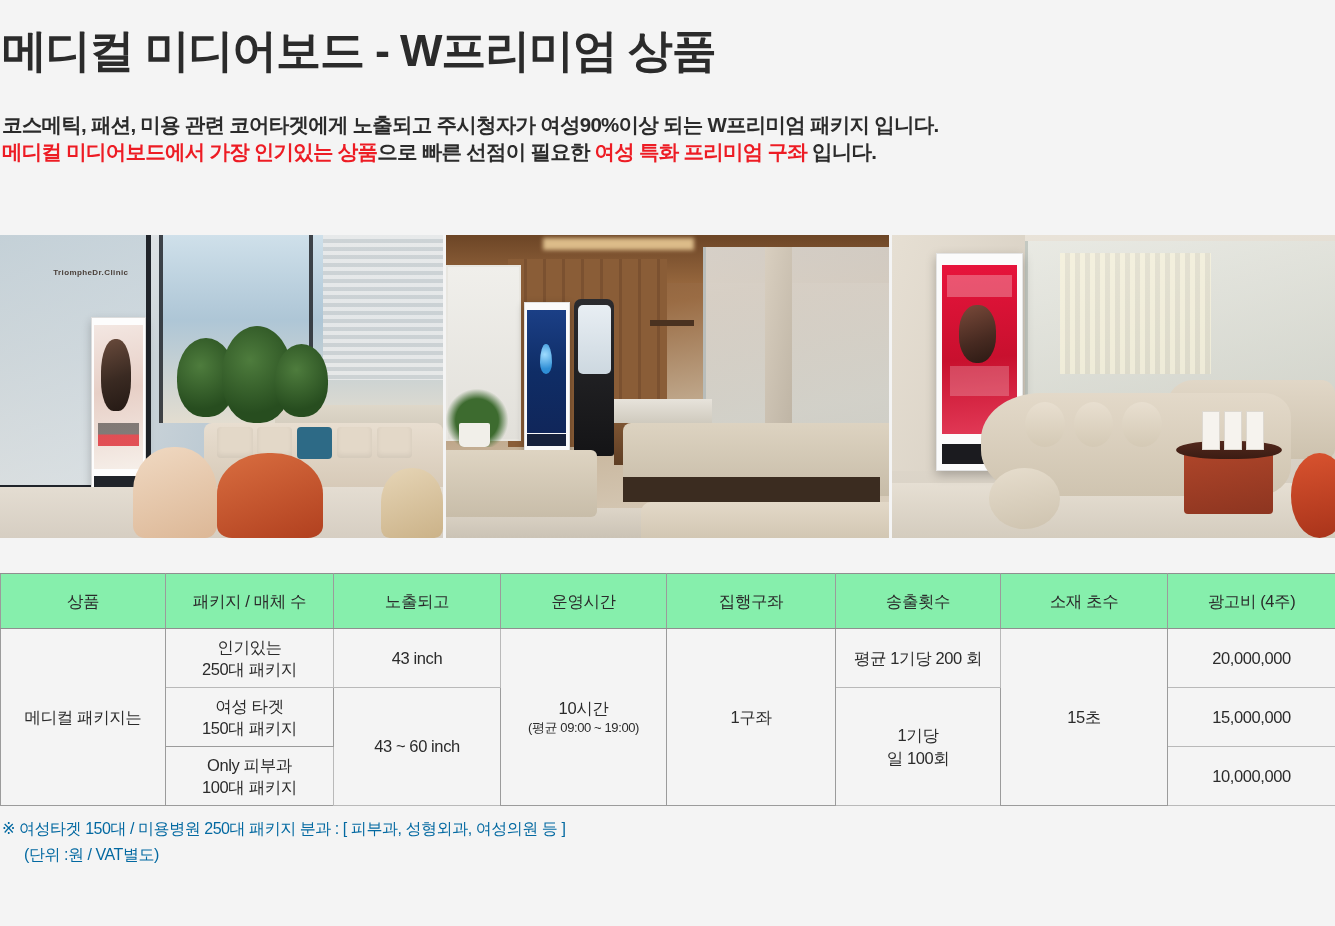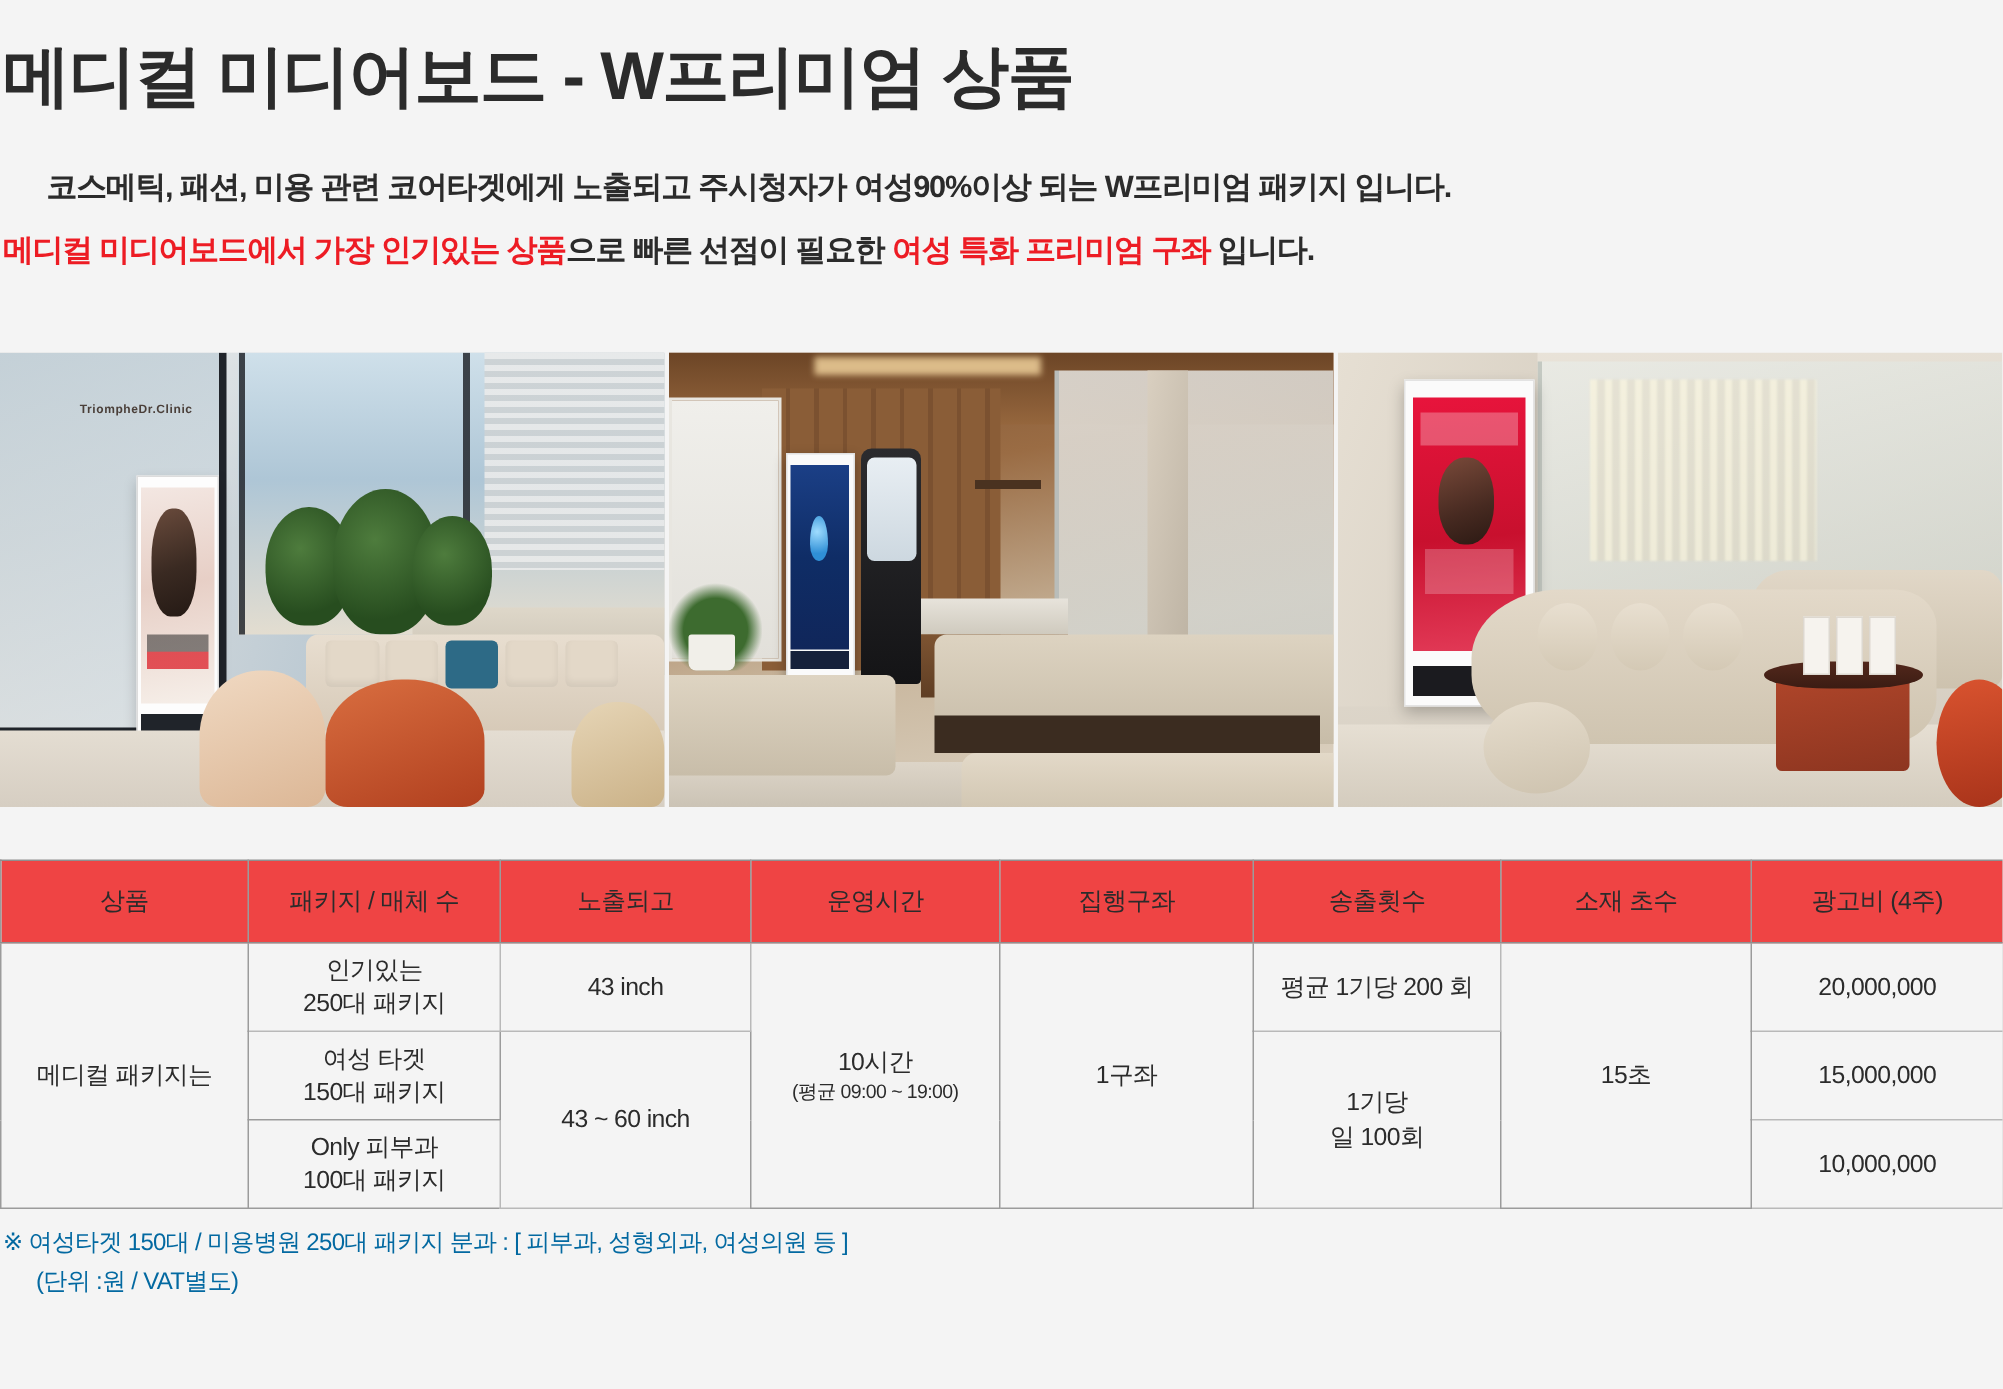--- a/index.html
+++ b/index.html
@@ -28,22 +28,22 @@
     line-height: 1.3;
     white-space: nowrap;
   }
   .subline {
     font-size: 20.5px;
     font-weight: bold;
     letter-spacing: -0.75px;
     line-height: 1.35;
     white-space: nowrap;
   }
-  .subline-1 { margin-top: 30px; color: #2b2b2b; margin-left: 29px; }
-  .subline-2 { margin-top: 15px; color: #2b2b2b; }
+  .subline-1 { margin-top: 30px; color: #2b2b2b; }
+  .subline-2 { color: #2b2b2b; }
   .red { color: #ed1c24; }
 
   
   .photo-strip {
     position: absolute;
     top: 235px; left: 0;
     width: 1335px; height: 303px;
     display: flex;
     gap: 3px;
     overflow: hidden;
@@ -343,21 +343,21 @@
   }
   .spec-table th, .spec-table td {
     border: 1px solid #9b9b9b;
     text-align: center;
     vertical-align: middle;
     color: #2b2b2b;
     line-height: 1.35;
     padding: 4px 2px;
   }
   .spec-table thead th {
-    background: #ef4444;
+    background: #86efac;
     height: 55px;
     font-weight: normal;
     border-top: 1px solid #8f8f8f;
     border-bottom: 1px solid #8f8f8f;
   }
   .spec-table tbody td {
     background: #f4f4f4;
     border-color: #b9b9b9;
   }
   .spec-table tbody tr td:first-child,

